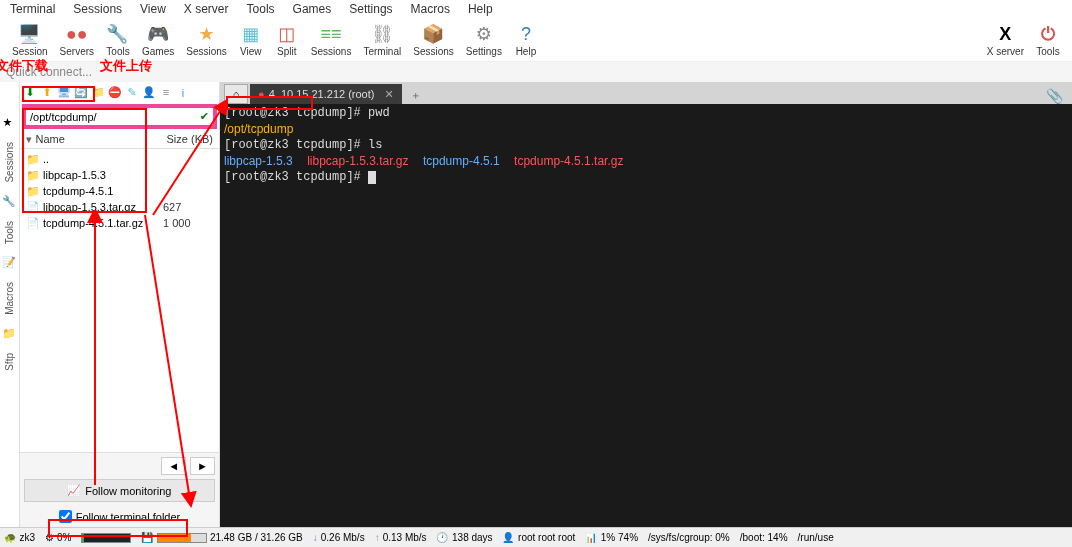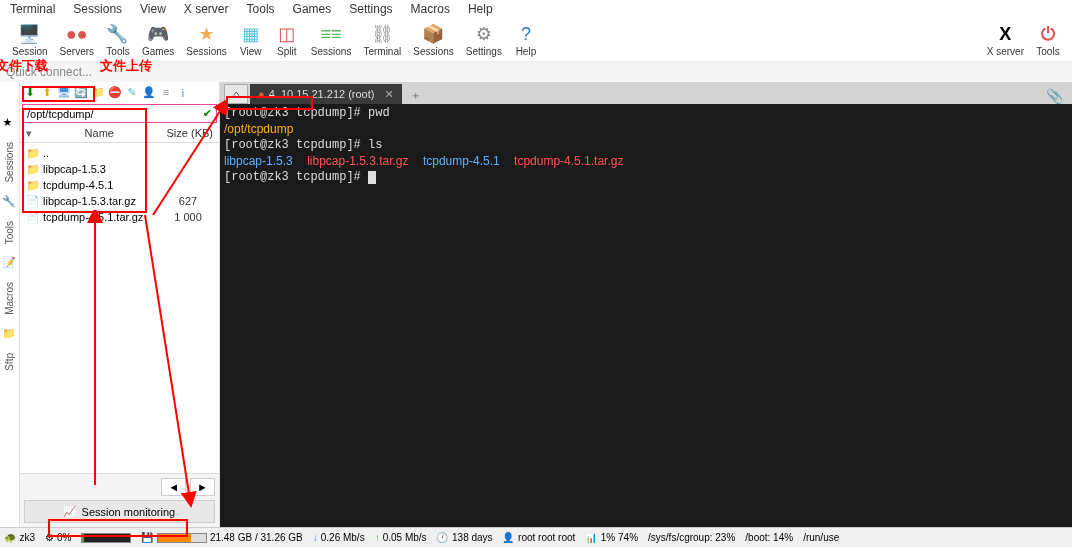--- a/index.html
+++ b/index.html
@@ -24,30 +24,30 @@
 
 
 .vtabs { width: 20px; background: #fff; border-right: 1px solid #ddd; display: flex; flex-direction: column; align-items: center; padding-top: 30px; }
 .vtab { writing-mode: vertical-rl; transform: rotate(180deg); font-size: 10px; padding: 8px 2px; color: #555; cursor: pointer; }
 .vtab-icon { width: 14px; height: 14px; margin: 4px 0; }
 
 
 .left-panel { width: 200px; background: #fff; border-right: 1px solid #ddd; display: flex; flex-direction: column; position: relative; }
 .sftp-toolbar { display: flex; gap: 3px; padding: 3px; background: #fff; }
 .sftp-btn { width: 14px; height: 14px; display: flex; align-items: center; justify-content: center; font-size: 11px; cursor: pointer; }
-.path-box { display: flex; align-items: center; padding: 2px 4px; border: 1px solid #ec4899; margin: 2px; font-size: 11px; }
+.path-box { display: flex; align-items: center; padding: 2px 4px; border: 4px solid #ec4899; margin: 2px; font-size: 11px; }
 .path-box input { flex: 1; border: none; outline: none; font-size: 11px; }
 .file-header { display: flex; padding: 2px 6px; border-bottom: 1px solid #ddd; font-size: 11px; color: #333; }
-.file-header .col-name { flex: 1; text-align: center; }
+.file-header .col-name { flex: 1; }
 .file-header .col-size { width: 50px; text-align: right; }
 .file-list { flex: 1; overflow: auto; padding: 2px; }
 .file-row { display: flex; align-items: center; padding: 1px 4px; font-size: 11px; }
 .file-row .icon { width: 14px; height: 14px; margin-right: 3px; display: flex; align-items: center; justify-content: center; }
 .file-row .name { flex: 1; }
-.file-row .size { width: 50px; text-align: center; color: #333; }
+.file-row .size { width: 50px; text-align: left; color: #333; }
 .folder-icon { color: #f0c040; }
 .file-icon { color: #4a90d9; }
 
 .red-box-1 { position: absolute; border: 2px solid red; pointer-events: none; left: 22px; top: 108px; width: 125px; height: 105px; z-index: 10; }
 .red-box-sftp-bar { position: absolute; border: 2px solid red; pointer-events: none; left: 22px; top: 86px; width: 73px; height: 16px; z-index: 10; }
 .red-box-follow { position: absolute; border: 2px solid red; pointer-events: none; left: 48px; top: 519px; width: 140px; height: 18px; z-index: 10; }
 .red-box-pwd { position: absolute; border: 2px solid red; pointer-events: none; left: 226px; top: 96px; width: 87px; height: 14px; z-index: 10; }
 
 .arrow-svg { position: absolute; pointer-events: none; z-index: 9; }
 
@@ -221,21 +221,25 @@
         </div>
       </div>
     <div class="bottom-controls">
       <div style="display:flex;gap:4px;margin-bottom:4px">
         <span style="flex:1"></span>
         <span style="cursor:pointer;padding:2px 6px;border:1px solid #ccc;background:#fff">◄</span>
         <span style="cursor:pointer;padding:2px 6px;border:1px solid #ccc;background:#fff">►</span>
       </div>
       <div class="remote-mon">
         <span style="margin-right:4px;color:green">📈</span>
-        <span>Session monitoring</span>
+        <span>Follow monitoring</span>
+      </div>
+      <div class="follow-check">
+        <input type="checkbox" checked="" style="">
+        <span>Follow terminal folder</span>
       </div>
     </div>
   </div>
 
   <div class="term-area">
     <div class="term-tabs">
       <div class="term-tab-home">
           <span>⌂</span>
         </div>
       <div class="term-tab">
@@ -269,35 +273,35 @@
       <span>💾</span>
       <span class="disk-bar"></span>
       <span>21.48 GB / 31.26 GB</span>
     </span>
   <span class="item">
       <span style="color:#4a90d9">↓</span>
       <span>0.26 Mb/s</span>
     </span>
   <span class="item">
       <span style="color:#5cb85c">↑</span>
-      <span>0.05 Mb/s</span>
+      <span>0.13 Mb/s</span>
     </span>
   <span class="item">
       <span>🕐</span>
       <span>138 days</span>
     </span>
   <span class="item">
       <span>👤</span>
       <span>root root root</span>
     </span>
   <span class="item">
       <span>📊</span>
       <span>1% 74%</span>
     </span>
-  <span class="item">/sys/fs/cgroup: 23%</span>
+  <span class="item">/sys/fs/cgroup: 0%</span>
   <span class="item">/boot: 14%</span>
   <span class="item">/run/use</span>
 </div>
 
 <div class="red-box-sftp-bar"></div>
 <div class="red-box-1"></div>
 <div class="red-box-follow"></div>
 <div class="red-box-pwd"></div>
 
 <svg class="arrow-svg" style="left:85px;top:210px;" width="20" height="280">

